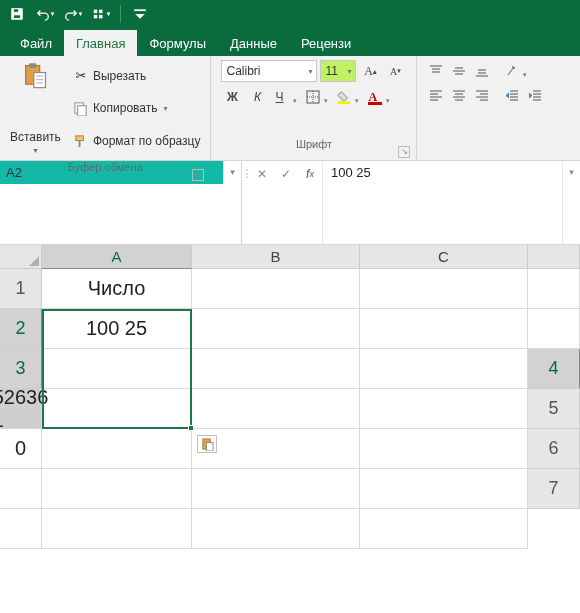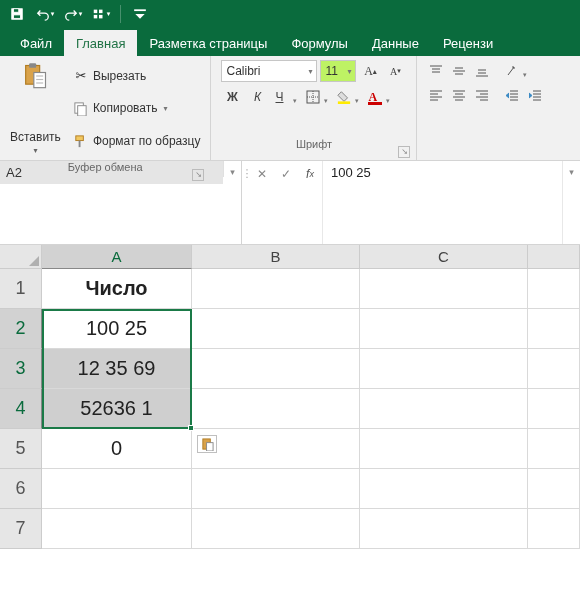--- a/index.html
+++ b/index.html
@@ -39,40 +39,40 @@
   .rbtn { width: 22px; height: 22px; display: flex; align-items: center; justify-content: center; border: 1px solid transparent; font-size: 12px; color: #444; position: relative; }
   .rbtnw { width: 28px; justify-content: flex-start; padding-left: 3px; }
   .rcaret { font-size: 7px; color: #777; position: absolute; right: 2px; bottom: 2px; }
   
   .alignrows { display: flex; flex-direction: column; gap: 2px; padding: 2px 4px; }
   .alignrow { display: flex; gap: 1px; }
 
   
   .fbar { display: flex; align-items: stretch; border-bottom: 1px solid #d4d4d4; background: #fff; height: 84px; }
   .namebox { width: 242px; border-right: 1px solid #d4d4d4; display: flex; align-items: flex-start; }
-  .namebox .nb-in { flex: 1; padding: 4px 6px; font-size: 13px; color: #333; background:#e5e5e5; }
+  .namebox .nb-in { flex: 1; padding: 4px 6px; font-size: 13px; color: #333; background:#14b8a6; }
   .namebox .nb-drop { width: 18px; border-left: 1px solid #e0e0e0; display: flex; align-items: flex-start; justify-content: center; color: #888; padding-top: 6px; font-size: 9px; }
   .fbar .grip { width: 8px; display:flex; align-items:flex-start; justify-content:center; color:#aaa; padding-top:6px; font-size:11px; letter-spacing:-2px; }
   .fbtns { display: flex; align-items: flex-start; padding-top: 2px; border-right: 1px solid #e8e8e8; }
   .fbtn { width: 24px; height: 22px; display: flex; align-items: center; justify-content: center; color: #888; font-size: 12px; }
   .fformula { flex: 1; padding: 4px 8px; font-size: 13px; color: #222; position:relative; }
   .fexpand { width: 18px; display:flex; align-items:flex-start; justify-content:center; color:#888; padding-top:6px; font-size:9px; border-left:1px solid #e8e8e8; }
   
   
   .grid-area { background:#fff; }
   .gridwrap { display: grid; grid-template-columns: 42px 150px 168px 168px 52px; }
   .hdr { background: #e6e6e6; border-right: 1px solid #ccc; border-bottom: 1px solid #ccc; height: 24px; display: flex; align-items: center; justify-content: center; font-size: 15px; color: #444; }
   .hdr.sel { background: #d2d2d2; color: #0a6b3d; border-bottom: 1px solid #888;}
   .corner { background: #e6e6e6; border-right: 1px solid #ccc; border-bottom: 1px solid #ccc; height: 24px; position: relative; }
   .corner::after { content:""; position:absolute; right:2px; bottom:2px; border-style:solid; border-width:0 0 10px 10px; border-color: transparent transparent #b0b0b0 transparent; }
   
   .rowhdr { background: #e6e6e6; border-right: 1px solid #ccc; border-bottom: 1px solid #ccc; display: flex; align-items: center; justify-content: center; font-size: 18px; color: #555; height: 40px; }
   .rowhdr.sel { background: #d2d2d2; color:#0a6b3d; border-right:1px solid #888; }
   .cell { border-right: 1px solid #d9d9d9; border-bottom: 1px solid #d9d9d9; height: 40px; display: flex; align-items: center; justify-content: center; font-size: 20px; color: #222; position: relative; }
-  .cell.header-cell { font-weight: bold; }
+  .cell.header-cell { font-weight: normal; }
   .cell.selrange { background: #cfcfcf; }
 
   
   .sel-outline { position: absolute; border: 2px solid #1a7a47; pointer-events: none; z-index: 5; }
   .sel-handle { position:absolute; right:-4px; bottom:-4px; width:6px; height:6px; background:#1a7a47; border:1px solid #fff; }
   .paste-icon { position:absolute; width:20px; height:18px; border:1px solid #bfbfbf; background:#fff; display:flex; align-items:center; justify-content:center; font-size:10px; z-index:4; }
   
   .grid-container { position: relative; }
 </style>
 </head>
@@ -112,21 +112,20 @@
     <svg viewBox="0 0 12 12" fill="#fff">
         <rect x="1" y="2" width="10" height="1.5"></rect>
         <path d="M2 6 L6 10 L10 6 Z"></path>
       </svg>
   </div>
 </div>
 
 <div class="tabrow">
   <div class="tab">Файл</div>
   <div class="tab active">Главная</div>
-  <div class="tab">Разметка страницы</div>
   <div class="tab">Формулы</div>
   <div class="tab">Данные</div>
   <div class="tab">Рецензи</div>
 </div>
 
 <div class="ribbon">
 
   <div class="rgroup">
     <div class="rgroup-body">
       <div class="bigbtn">
@@ -341,21 +340,20 @@
     <div class="cell"></div>
     <div class="cell"></div>
 
     <div class="rowhdr sel">2</div>
     <div class="cell">100 25</div>
     <div class="cell"></div>
     <div class="cell"></div>
     <div class="cell"></div>
 
     <div class="rowhdr sel">3</div>
-    <div class="cell selrange">12 35 69</div>
     <div class="cell"></div>
     <div class="cell"></div>
     <div class="cell"></div>
 
     <div class="rowhdr sel">4</div>
     <div class="cell selrange">52636 1</div>
     <div class="cell"></div>
     <div class="cell"></div>
     <div class="cell"></div>
 

